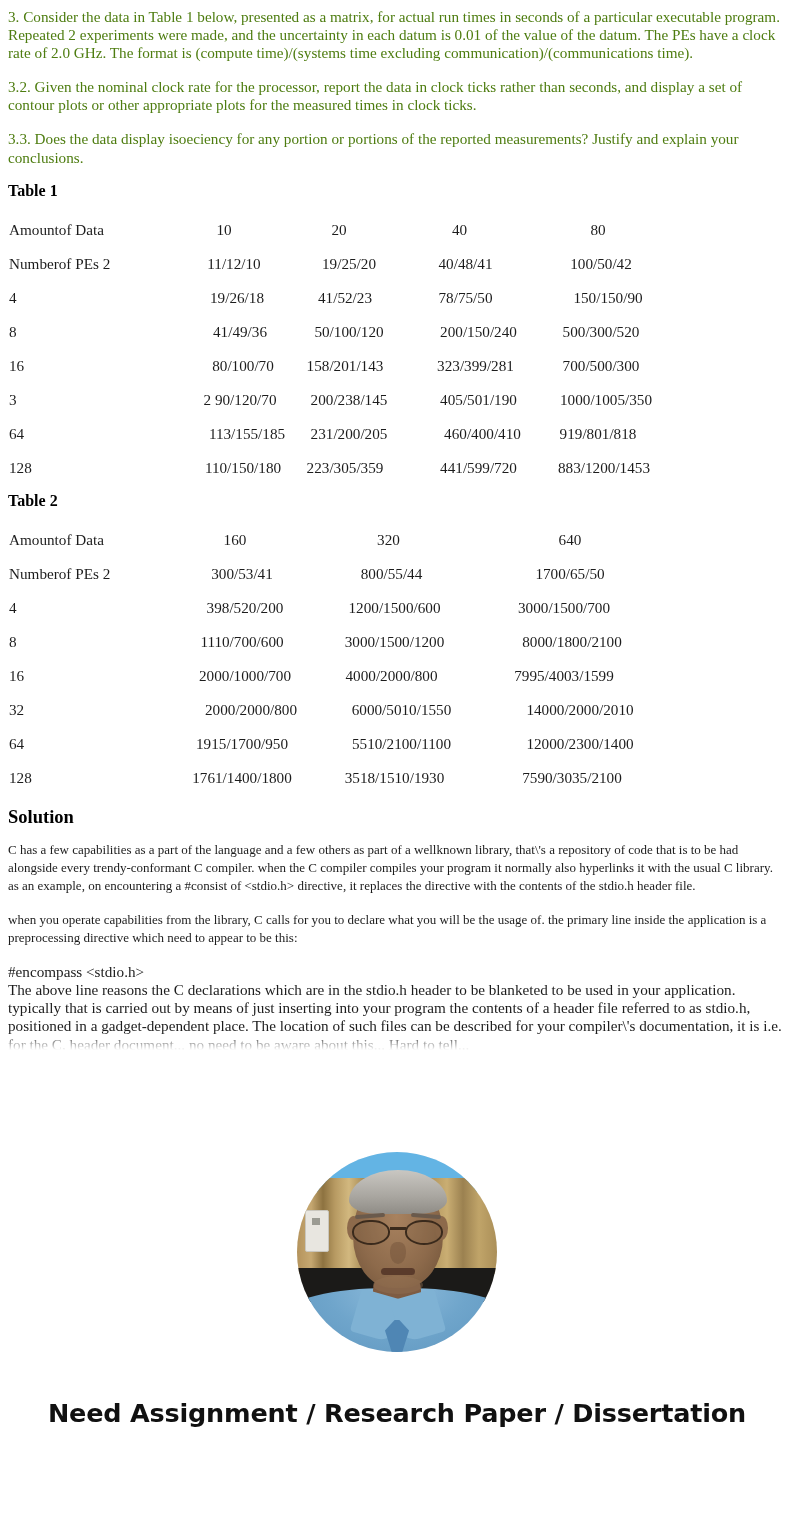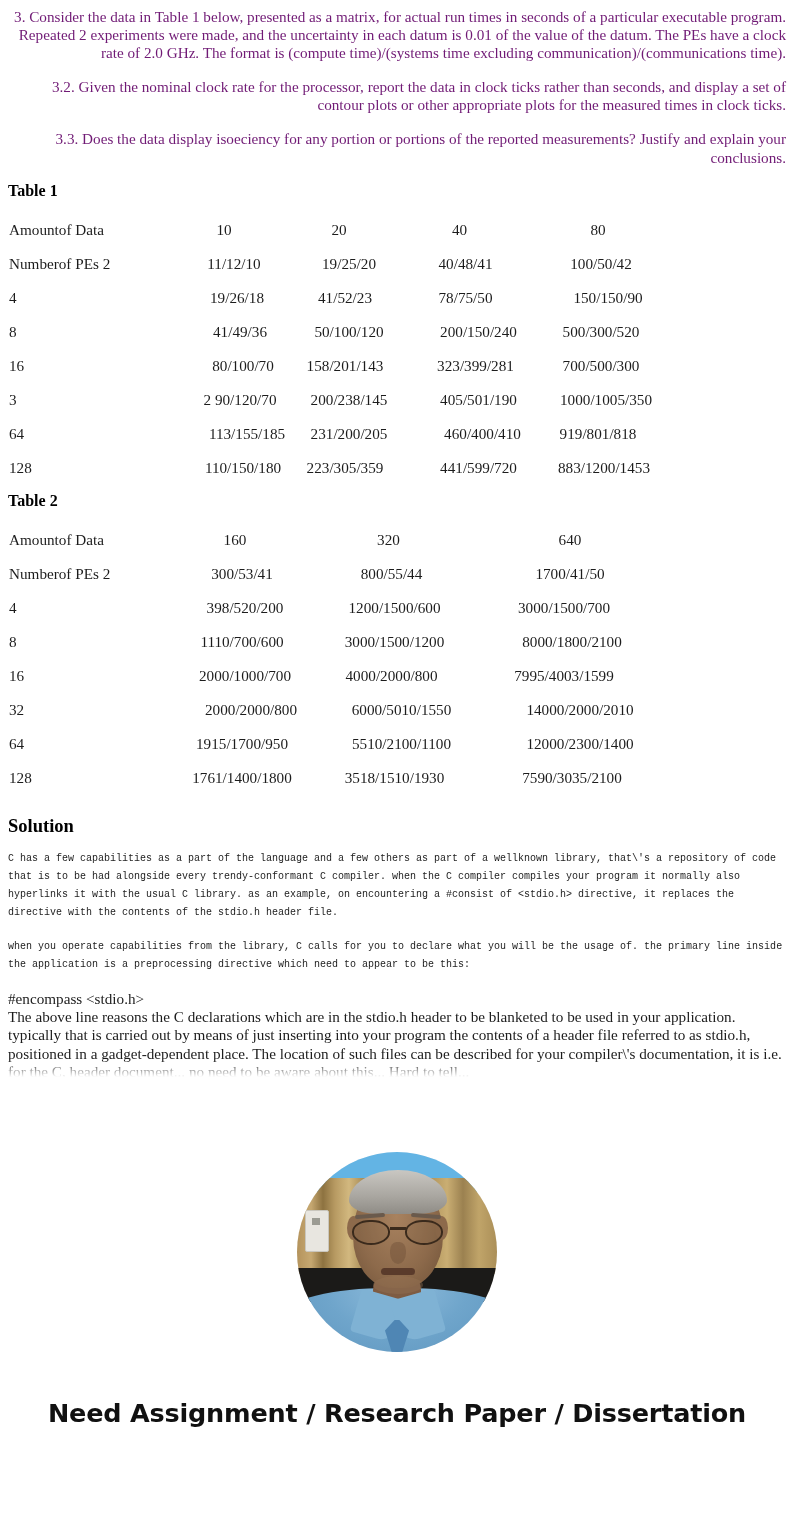--- a/index.html
+++ b/index.html
@@ -20,22 +20,22 @@
     padding: 8px 8px 0 8px;
     width: 778px;
     box-sizing: content-box;
   }
 
   
   .para {
     font-size: 15.2px;
     line-height: 18.1px;
     margin: 0 0 16px 0;
-    text-align: right;
-    color: #701a75;
+    text-align: left;
+    color: #4d7c0f;
   }
   .para.tight { margin-bottom: 15px; }
 
   
   .tbl-title {
     font-size: 16px;
     font-weight: bold;
     line-height: 18px;
     margin: 0 0 13px 0;
     color: #000;
@@ -88,30 +88,29 @@
   .nudge-r20 { padding-right: 20px !important; }
   .nudge-l6  { padding-left: 6px !important; }
   .nudge-l12 { padding-left: 12px !important; }
   .nudge-l18 { padding-left: 18px !important; }
   .nudge-l26 { padding-left: 26px !important; }
 
   
   h2.section {
     font-size: 18.5px;
     font-weight: bold;
-    margin: 21px 0 13px 0;
+    margin: 12px 0 13px 0;
     line-height: 21px;
     color: #000;
   }
   .sol-para {
-    font-size: 10px;
+    font-size: 13px;
     line-height: 18.1px;
     margin: 0 0 16px 0;
     color: #1c1c1c;
-    font-family: Liberation Mono, monospace;
   }
   .sol-block {
     font-size: 15.2px;
     line-height: 18.1px;
     margin: 0;
     color: #1c1c1c;
   }
   .clip-zone {
     position: relative;
     max-height: 72px;
@@ -375,21 +374,21 @@
         <td class="rowlab">Amountof Data</td>
         <td class="nudge-r14">160</td>
         <td class="nudge-r20">320</td>
         <td class="nudge-r8">640</td>
         <td></td>
       </tr>
       <tr>
         <td class="rowlab">Numberof PEs 2</td>
         <td>300/53/41</td>
         <td class="nudge-r14">800/55/44</td>
-        <td class="nudge-r8">1700/41/50</td>
+        <td class="nudge-r8">1700/65/50</td>
         <td></td>
       </tr>
       <tr>
         <td class="rowlab">4</td>
         <td class="nudge-l6">398/520/200</td>
         <td class="nudge-r8">1200/1500/600</td>
         <td class="nudge-r20">3000/1500/700</td>
         <td></td>
       </tr>
       <tr>

